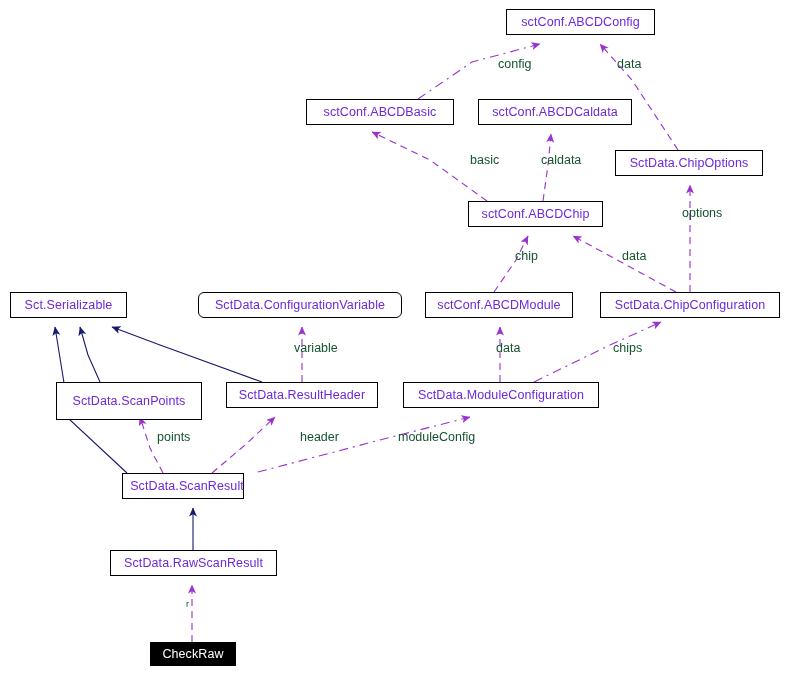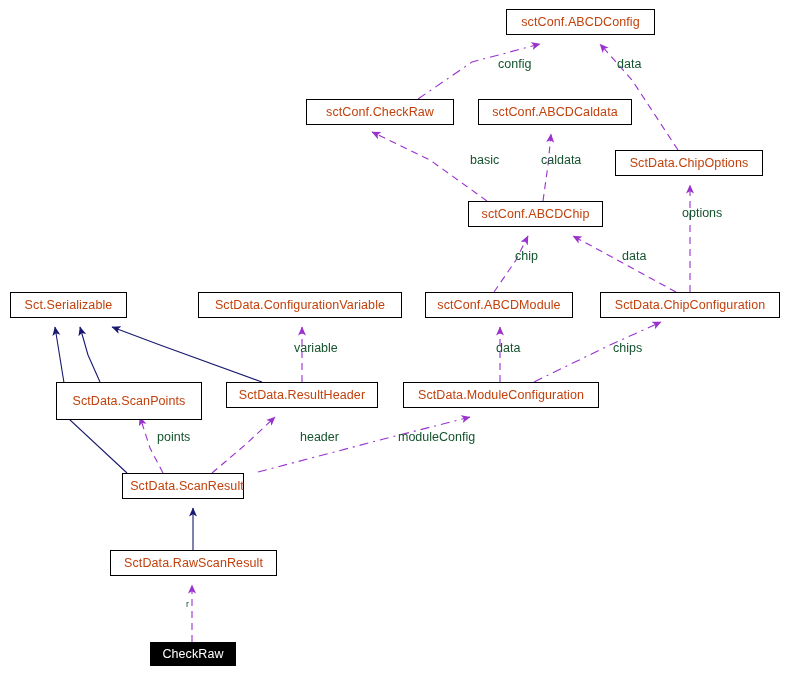--- a/index.html
+++ b/index.html
@@ -22,21 +22,21 @@
     left: 0;
     top: 0;
     width: 785px;
     height: 673px;
   }
   .node {
     position: absolute;
     box-sizing: border-box;
     border: 1px solid #000000;
     background: #ffffff;
-    color: #c2410c;
+    color: #6d28d9;
     font-size: 12.5px;
     line-height: 1;
     display: flex;
     align-items: center;
     justify-content: center;
     white-space: nowrap;
     letter-spacing: 0.1px;
   }
   .node.highlight {
     background: #000000;
@@ -93,35 +93,35 @@
       <path d="M 127 473 L 70 420 L 55 327"></path>
       <path d="M 193 550 L 193 528 L 193 508"></path>
     </g>
   </svg>
 
   <div>
       <div class="node" style="left: 506px; top: 9px; width: 149px; height: 26px;">
         <span>sctConf.ABCDConfig</span>
       </div>
       <div class="node" style="left: 306px; top: 99px; width: 148px; height: 26px;">
-        <span>sctConf.CheckRaw</span>
+        <span>sctConf.ABCDBasic</span>
       </div>
       <div class="node" style="left: 478px; top: 99px; width: 154px; height: 26px;">
         <span>sctConf.ABCDCaldata</span>
       </div>
       <div class="node" style="left: 615px; top: 150px; width: 148px; height: 26px;">
         <span>SctData.ChipOptions</span>
       </div>
       <div class="node" style="left: 468px; top: 201px; width: 135px; height: 26px;">
         <span>sctConf.ABCDChip</span>
       </div>
       <div class="node" style="left: 10px; top: 292px; width: 117px; height: 26px;">
         <span>Sct.Serializable</span>
       </div>
-      <div class="node" style="left: 198px; top: 292px; width: 204px; height: 26px;">
+      <div class="node" style="left: 198px; top: 292px; width: 204px; height: 26px; border-radius: 6px;">
         <span>SctData.ConfigurationVariable</span>
       </div>
       <div class="node" style="left: 425px; top: 292px; width: 148px; height: 26px;">
         <span>sctConf.ABCDModule</span>
       </div>
       <div class="node" style="left: 600px; top: 292px; width: 180px; height: 26px;">
         <span>SctData.ChipConfiguration</span>
       </div>
       <div class="node" style="left: 56px; top: 382px; width: 146px; height: 38px;">
         <span>SctData.ScanPoints</span>

